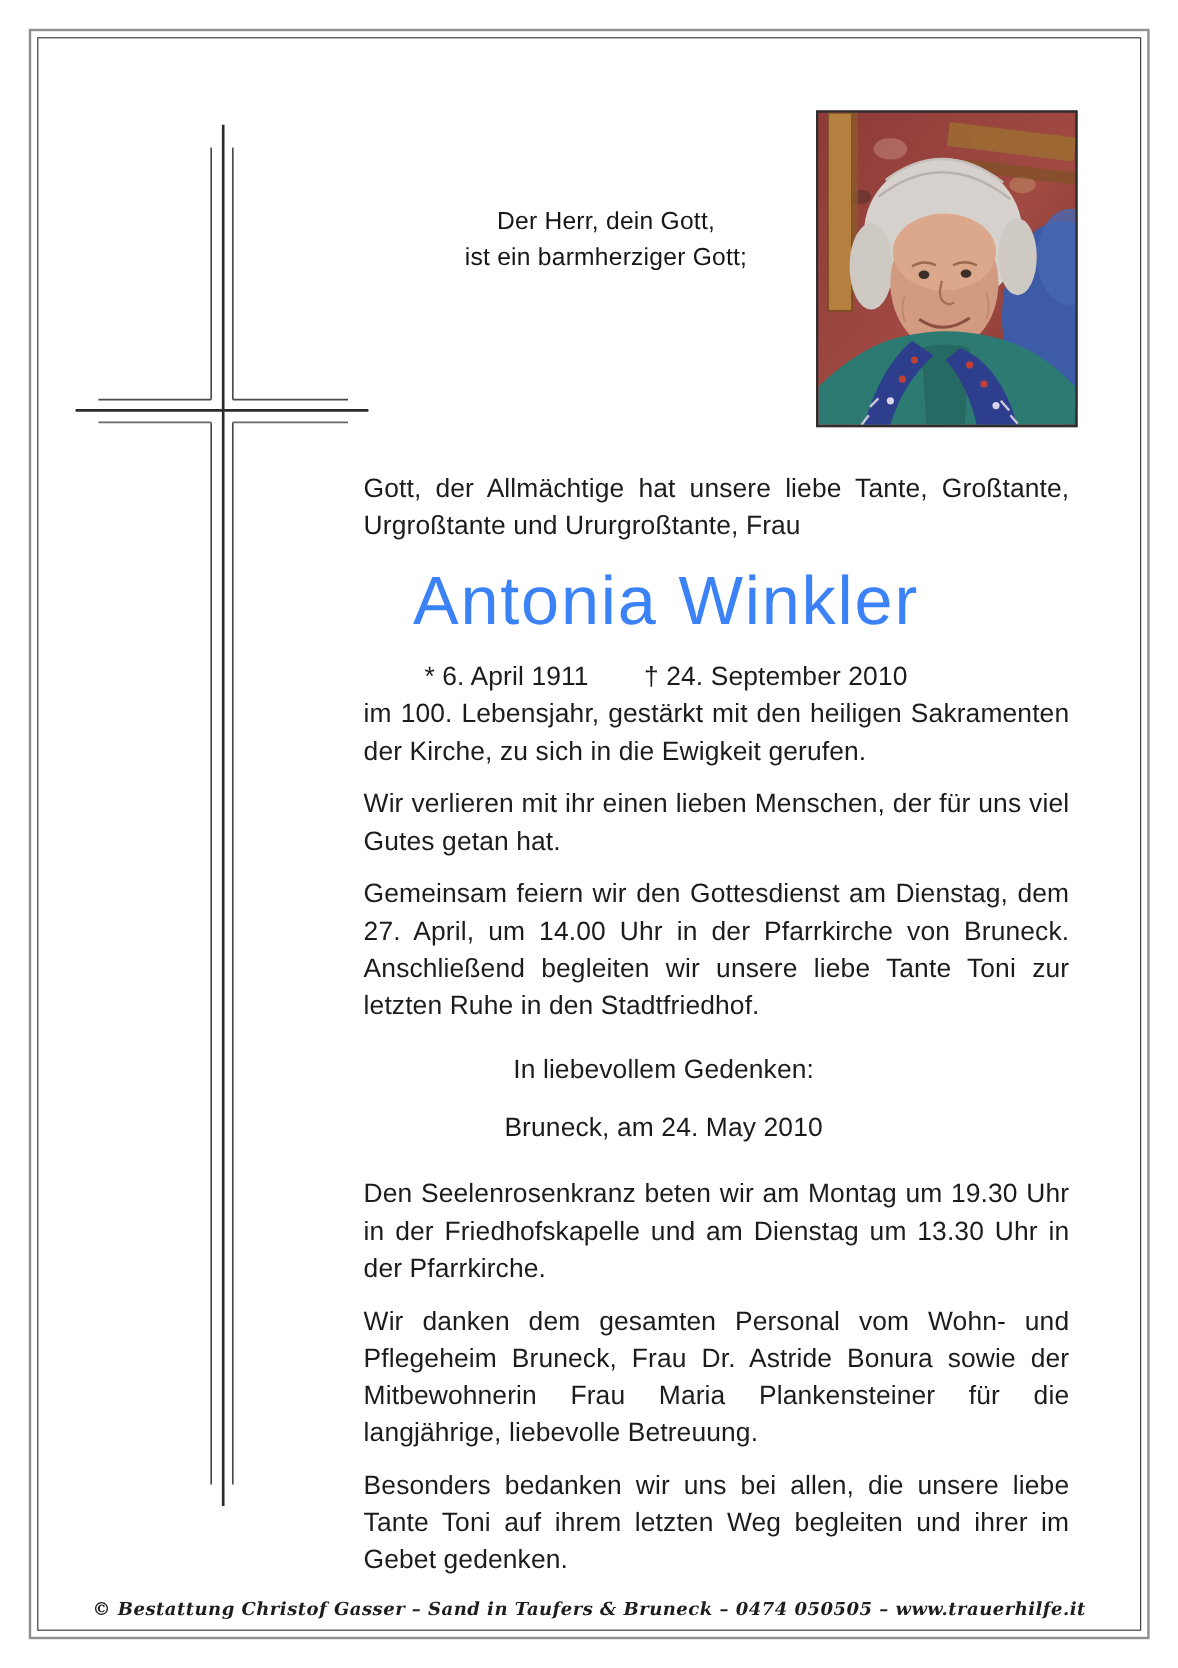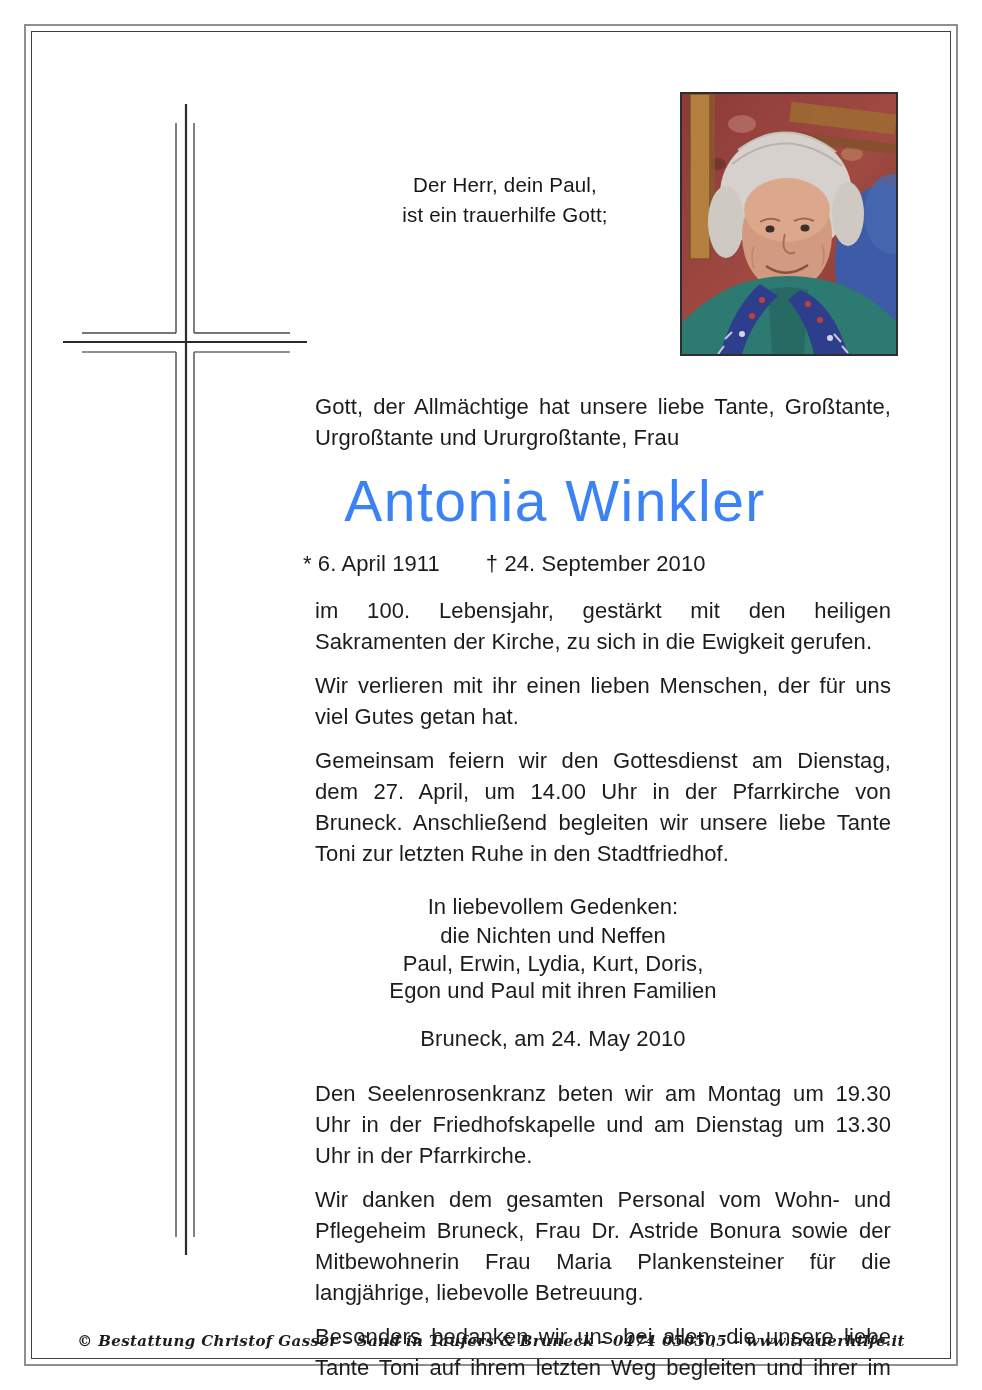--- a/index.html
+++ b/index.html
@@ -17,26 +17,26 @@
     text-align:center;font-size:20.5px;line-height:30px;color:#161616;letter-spacing:.2px;
   }
 
   .photo-frame{
     position:absolute;left:680px;top:92px;width:218px;height:264px;
     border:2px solid #2e2e2e;box-sizing:border-box;background:#9c4440;
   }
   .photo-frame svg{display:block;width:100%;height:100%;}
 
   .content{position:absolute;left:303px;top:391px;width:588px;font-size:22px;line-height:31px;letter-spacing:.1px;}
-  .content p{margin:0 0 13px 12px;text-align:justify;}
+  .content p{margin:0 0 13px 0;text-align:justify;}
   .name{
     margin:8px 0 0 0;padding-right:84px;text-align:center;
     font-size:57px;line-height:70px;font-weight:400;letter-spacing:1.5px;color:#3b82f6;
   }
-  .dates{margin:12px 0 16px 0;padding-right:84px;display:flex;justify-content:flex-start;gap:46px;font-size:22px;}
+  .dates{margin:12px 0 0 0;padding-right:84px;display:flex;justify-content:center;gap:46px;font-size:22px;}
   .center-block{text-align:center;padding-right:88px;}
   .remembrance{margin-top:22px;}
   .remembrance .heading{}
   .remembrance .names{line-height:27.5px;}
   .dateline{margin:18px 0 24px 0;}
 
   .footer{
     position:absolute;left:0;right:0;bottom:40px;text-align:center;
     font-family:"DejaVu Serif",serif;font-style:italic;font-weight:bold;
     font-size:15px;letter-spacing:.4px;color:#1d1d1d;
@@ -62,22 +62,22 @@
     <line x1="139" y1="252" x2="139" y2="1137" stroke="#4a4a4a" stroke-width="1.4"></line>
 
     <line x1="27" y1="233" x2="121" y2="233" stroke="#4a4a4a" stroke-width="1.4"></line>
     <line x1="139" y1="233" x2="235" y2="233" stroke="#4a4a4a" stroke-width="1.4"></line>
 
     <line x1="27" y1="252" x2="121" y2="252" stroke="#6b6b6b" stroke-width="1.4"></line>
     <line x1="139" y1="252" x2="235" y2="252" stroke="#6b6b6b" stroke-width="1.4"></line>
   </svg>
 
   <div class="quote">
-    <div>Der Herr, dein Paul,</div>
-    <div>ist ein trauerhilfe Gott;</div>
+    <div>Der Herr, dein Gott,</div>
+    <div>ist ein barmherziger Gott;</div>
   </div>
 
   <div class="photo-frame">
     <svg viewBox="0 0 214 260" preserveAspectRatio="none">
       <defs>
         <linearGradient id="bg" x1="0" y1="0" x2="1" y2="1">
           <stop offset="0" stop-color="#8d3a38"></stop>
           <stop offset="0.55" stop-color="#a04a42"></stop>
           <stop offset="1" stop-color="#7d352e"></stop>
         </linearGradient>
@@ -142,25 +142,20 @@
       <span>* 6. April 1911</span>
       <span>† 24. September 2010</span>
     </div>
 
     <p>im 100. Lebensjahr, gestärkt mit den heiligen Sakramenten der Kirche, zu sich in die Ewigkeit gerufen.</p>
     <p>Wir verlieren mit ihr einen lieben Menschen, der für uns viel Gutes getan hat.</p>
     <p>Gemeinsam feiern wir den Gottesdienst am Dienstag, dem 27. April, um 14.00 Uhr in der Pfarrkirche von Bruneck. Anschließend begleiten wir unsere liebe Tante Toni zur letzten Ruhe in den Stadtfriedhof.</p>
 
     <div class="center-block remembrance">
       <div class="heading">In liebevollem Gedenken:</div>
-      <div class="names">
-        <div>die Nichten und Neffen</div>
-        <div>Paul, Erwin, Lydia, Kurt, Doris,</div>
-        <div>Egon und Paul mit ihren Familien</div>
-      </div>
       <div class="dateline">Bruneck, am 24. May 2010</div>
     </div>
 
     <p>Den Seelenrosenkranz beten wir am Montag um 19.30 Uhr in der Friedhofskapelle und am Dienstag um 13.30 Uhr in der Pfarrkirche.</p>
     <p>Wir danken dem gesamten Personal vom Wohn- und Pflegeheim Bruneck, Frau Dr. Astride Bonura sowie der Mitbewohnerin Frau Maria Plankensteiner für die langjährige, liebevolle Betreuung.</p>
     <p>Besonders bedanken wir uns bei allen, die unsere liebe Tante Toni auf ihrem letzten Weg begleiten und ihrer im Gebet gedenken.</p>
 
   </div>
 
   <div class="footer">© Bestattung Christof Gasser – Sand in Taufers &amp; Bruneck – 0474 050505 – www.trauerhilfe.it</div>

